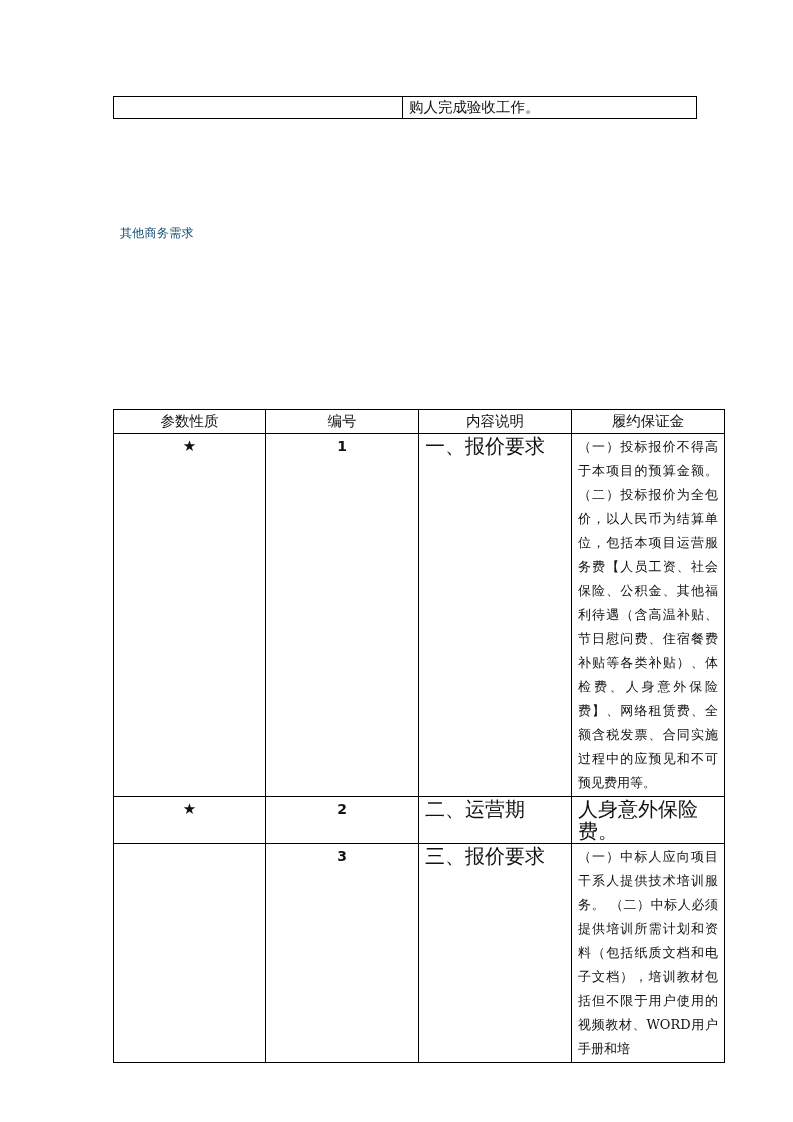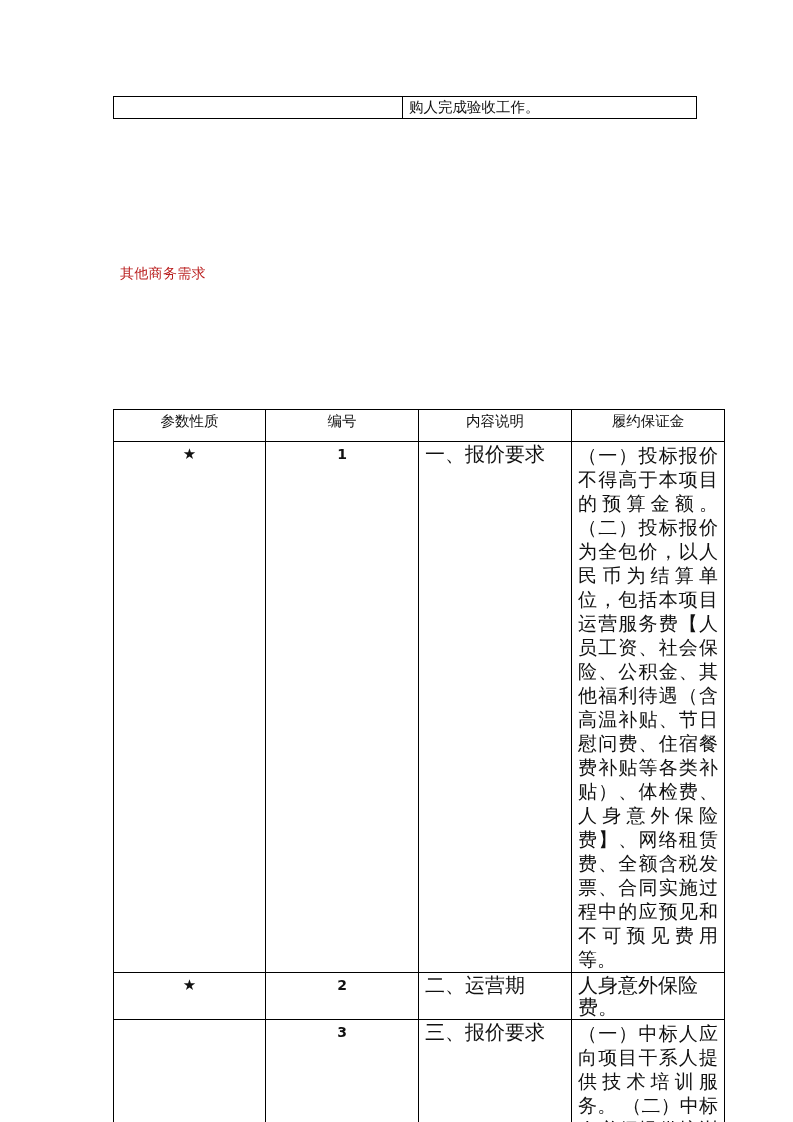--- a/index.html
+++ b/index.html
@@ -70,26 +70,25 @@
     bottom: 0px;
     display: block;
     line-height: 20px;
   }
 
   
   #other-business-requirement {
     position: absolute;
     left: 120px;
     top: 222px;
-    font-size: 14px;
-    line-height: 22px;
-    color: #b91c1c;
+    font-size: 12px;
+    line-height: 22px;
+    color: #0c4a6e;
     letter-spacing: 0.3px;
     white-space: nowrap;
-    margin-top: 40px;
   }
 
   
   #table-parameters {
     left: 113px;
     top: 409px;
     width: 559px;
   }
   #table-parameters .col-nature  { width: 139px; }
   #table-parameters .col-number  { width: 140px; }
@@ -100,21 +99,21 @@
     padding: 1px 6px 1px 6px;
   }
 
   .th-center {
     text-align: center;
   }
   #table-parameters thead td {
     height: 21px;
     line-height: 21px;
     padding-top: 1px;
-    padding-bottom: 9px;
+    padding-bottom: 1px;
   }
   .cell-star {
     text-align: center;
     display: block;
     font-size: 15px;
     line-height: 22px;
     font-family: "DejaVu Sans", sans-serif;
   }
   .cell-num {
     text-align: center;
@@ -122,21 +121,21 @@
     font-size: 14px;
     line-height: 22px;
     font-family: "DejaVu Sans", "Liberation Sans", sans-serif;
     font-weight: bold;
   }
   .cell-para {
     display: block;
     text-align: justify;
     text-justify: inter-ideograph;
     line-height: 24px;
-    font-size: 19px;
+    font-size: 13px;
     text-indent: 0;
   }
   .cell-left {
     display: block;
     line-height: 22px;
     font-size: 20px;
   }
 
   .row-1 td { height: 356px; }
   .row-2 td { height: 22px; }

